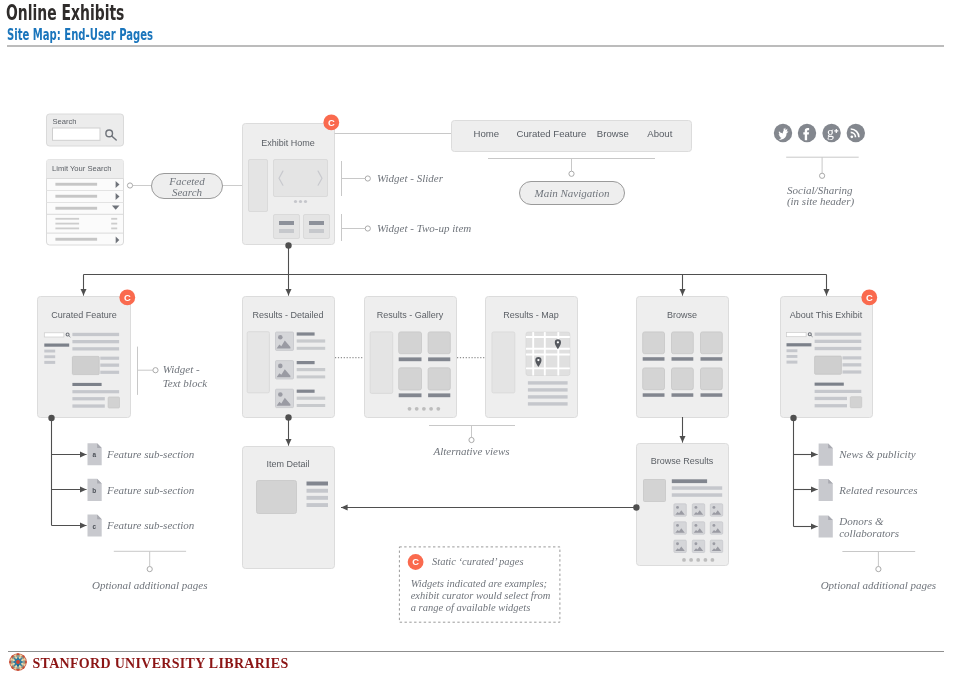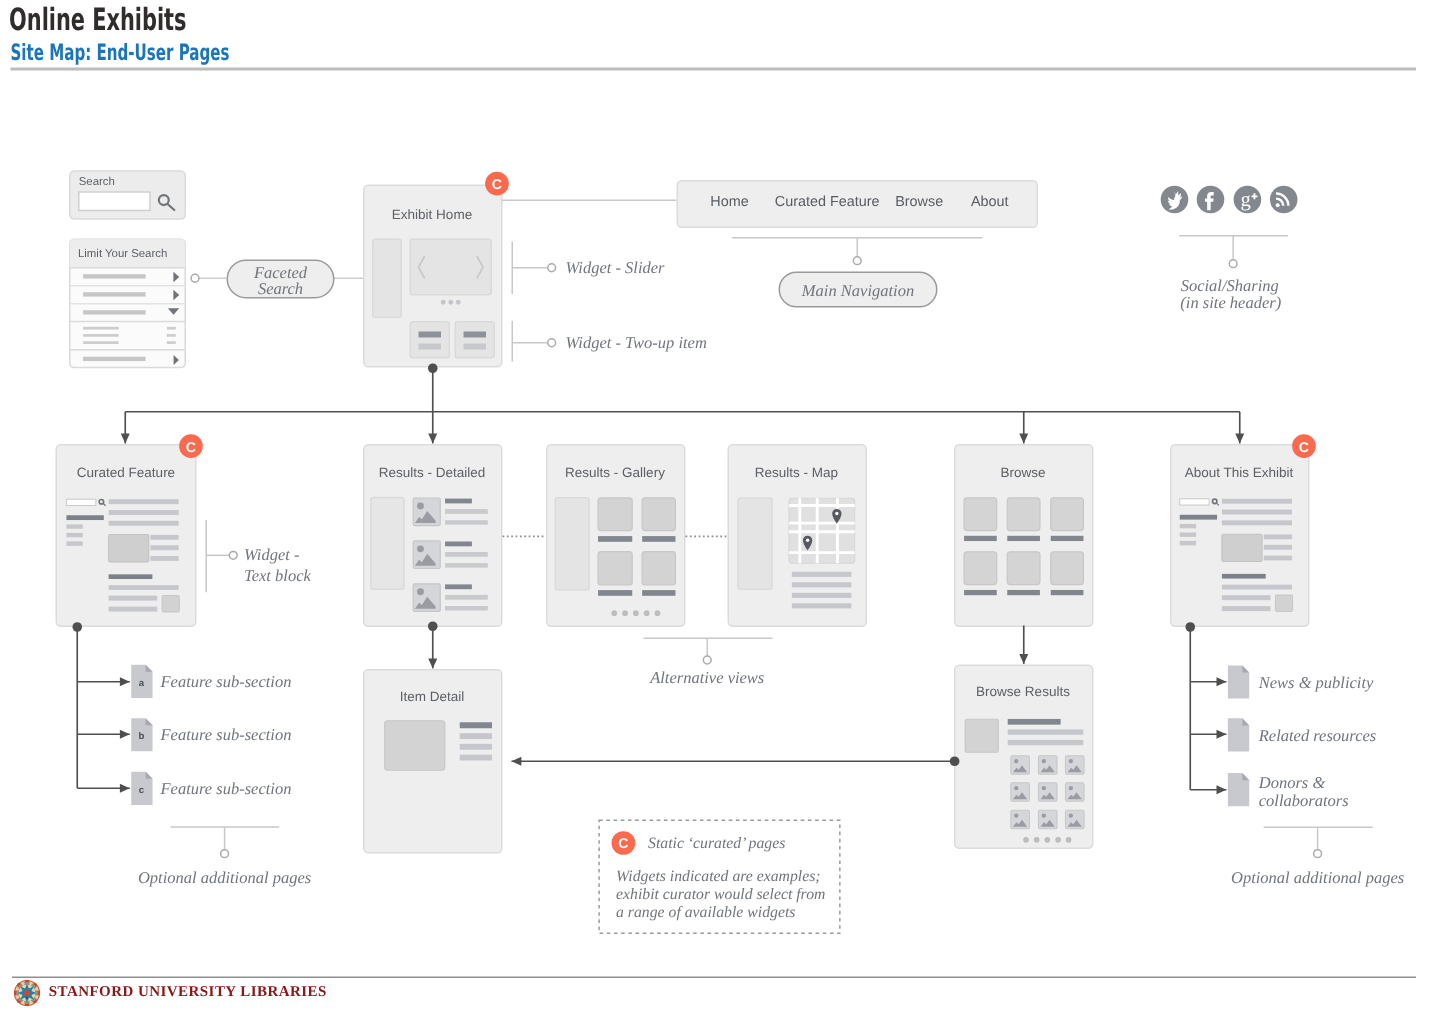--- a/index.html
+++ b/index.html
@@ -6,21 +6,21 @@
   body{width:958px;height:681px;background:#fff;font-family:"Liberation Sans",sans-serif;overflow:hidden;position:relative;}
   #stage{position:absolute;left:0;top:0;width:882px;height:681px;text-align:center;}
   .abs{position:absolute;}
   #hdr-title{left:6.1px;top:1.4px;font-family:"DejaVu Sans Condensed","Liberation Sans",sans-serif;
     font-weight:bold;font-size:20.5px;color:#2f2c2b;transform:scaleX(0.755);transform-origin:0 0;white-space:nowrap;}
   #hdr-sub{left:6.8px;top:25.6px;font-family:"DejaVu Sans Condensed","Liberation Sans",sans-serif;
     font-weight:bold;font-size:15px;color:#1a75bc;transform:scaleX(0.745);transform-origin:0 0;white-space:nowrap;}
   #hdr-rule{left:6.6px;top:45px;width:937.2px;height:2px;background:#bcbcbc;}
   #ftr-rule{left:7.8px;top:650.6px;width:936px;height:1.6px;background:#8f8f8f;}
   #ftr-org{left:32.5px;top:655.5px;font-family:"Liberation Serif",serif;font-weight:bold;
-    font-size:10px;color:#8c1515;letter-spacing:0.3px;white-space:nowrap;}
+    font-size:14px;color:#8c1515;letter-spacing:0.3px;white-space:nowrap;}
   #ftr-meta{left:678.5px;top:657px;font-family:"Liberation Sans",sans-serif;font-size:8.75px;color:#5d5d5d;white-space:nowrap;}
   #ftr-meta .sep{margin:0 3.5px;color:#9a9a9a;}
   svg{display:block;}
   .nav-txt{font-family:"Liberation Sans",sans-serif;font-size:9.6px;fill:#575c63;}
   .bx-title{font-family:"Liberation Sans",sans-serif;font-size:9.0px;fill:#5c6066;}
   .fct-title{font-family:"Liberation Sans",sans-serif;font-size:7.6px;fill:#5c6066;}
   .it{font-family:"Liberation Serif",serif;font-style:italic;font-size:11.0px;fill:#70757c;}
   .itsm{font-family:"Liberation Serif",serif;font-style:italic;font-size:10.5px;fill:#70757c;}
   .badge-c{font-family:"Liberation Sans",sans-serif;font-weight:bold;font-size:9.4px;fill:#ffffff;}
   .badge-l{font-family:"Liberation Sans",sans-serif;font-weight:bold;font-size:6.4px;fill:#4a4f56;}

